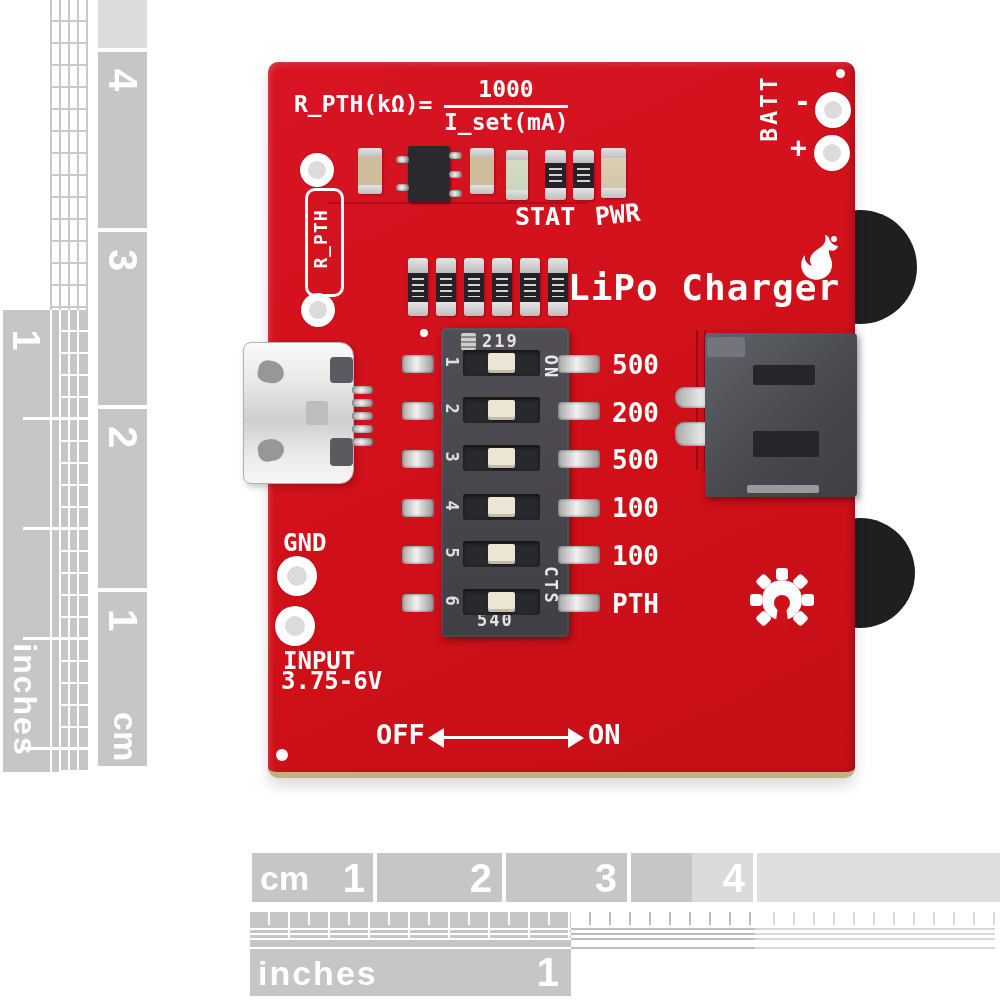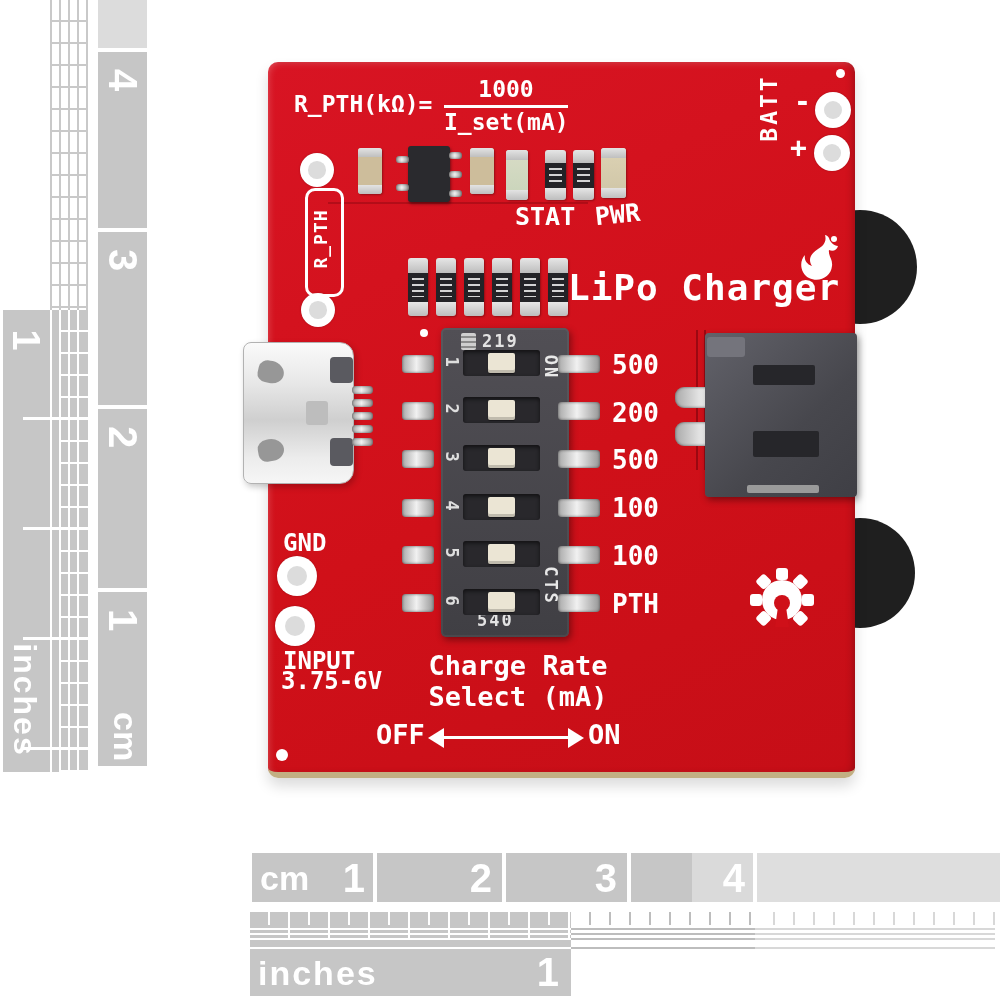--- a/index.html
+++ b/index.html
@@ -255,24 +255,20 @@
     <div class="abs" style="left:2px;top:4px;width:38px;height:20px;background:#74747c;border-radius:3px"></div>
     <div class="abs" style="left:48px;top:32px;width:62px;height:20px;background:#26262a;border-radius:2px"></div>
     <div class="abs" style="left:48px;top:98px;width:66px;height:26px;background:#26262a;border-radius:2px"></div>
     <div class="abs" style="left:42px;top:152px;width:72px;height:8px;background:#9a9a9a;border-radius:2px"></div>
   </div>
 
   <div class="silk" style="left:15px;top:469px;font-size:24px">GND</div>
   <div class="silk" style="left:15px;top:587px;font-size:24px">INPUT</div>
   <div class="silk" style="left:13px;top:607px;font-size:24px">3.75-6V</div>
 
-  <div class="abs" style="left:128px;top:590px;width:244px;text-align:center">
-    <div class="silk" style="position:static;display:block;font-size:27px">Charge Rate</div>
-    <div class="silk" style="position:static;display:block;font-size:27px;margin-top:4px">Select (mA)</div>
-  </div>
   <div class="silk" style="left:108px;top:659px;font-size:27px">OFF</div>
   <div class="abs" style="left:160px;top:666px;width:156px;height:20px">
     <div class="abs" style="left:12px;top:8px;width:132px;height:3px;background:#fff"></div>
     <div class="abs" style="left:0;top:0;width:0;height:0;border-right:16px solid #fff;border-top:10px solid transparent;border-bottom:10px solid transparent"></div>
     <div class="abs" style="right:0;top:0;width:0;height:0;border-left:16px solid #fff;border-top:10px solid transparent;border-bottom:10px solid transparent"></div>
   </div>
   <div class="silk" style="left:320px;top:659px;font-size:27px">ON</div>
 
   <svg class="abs" style="left:480px;top:505px" width="68" height="66" viewBox="0 0 66 66">
     <g fill="#fff">

